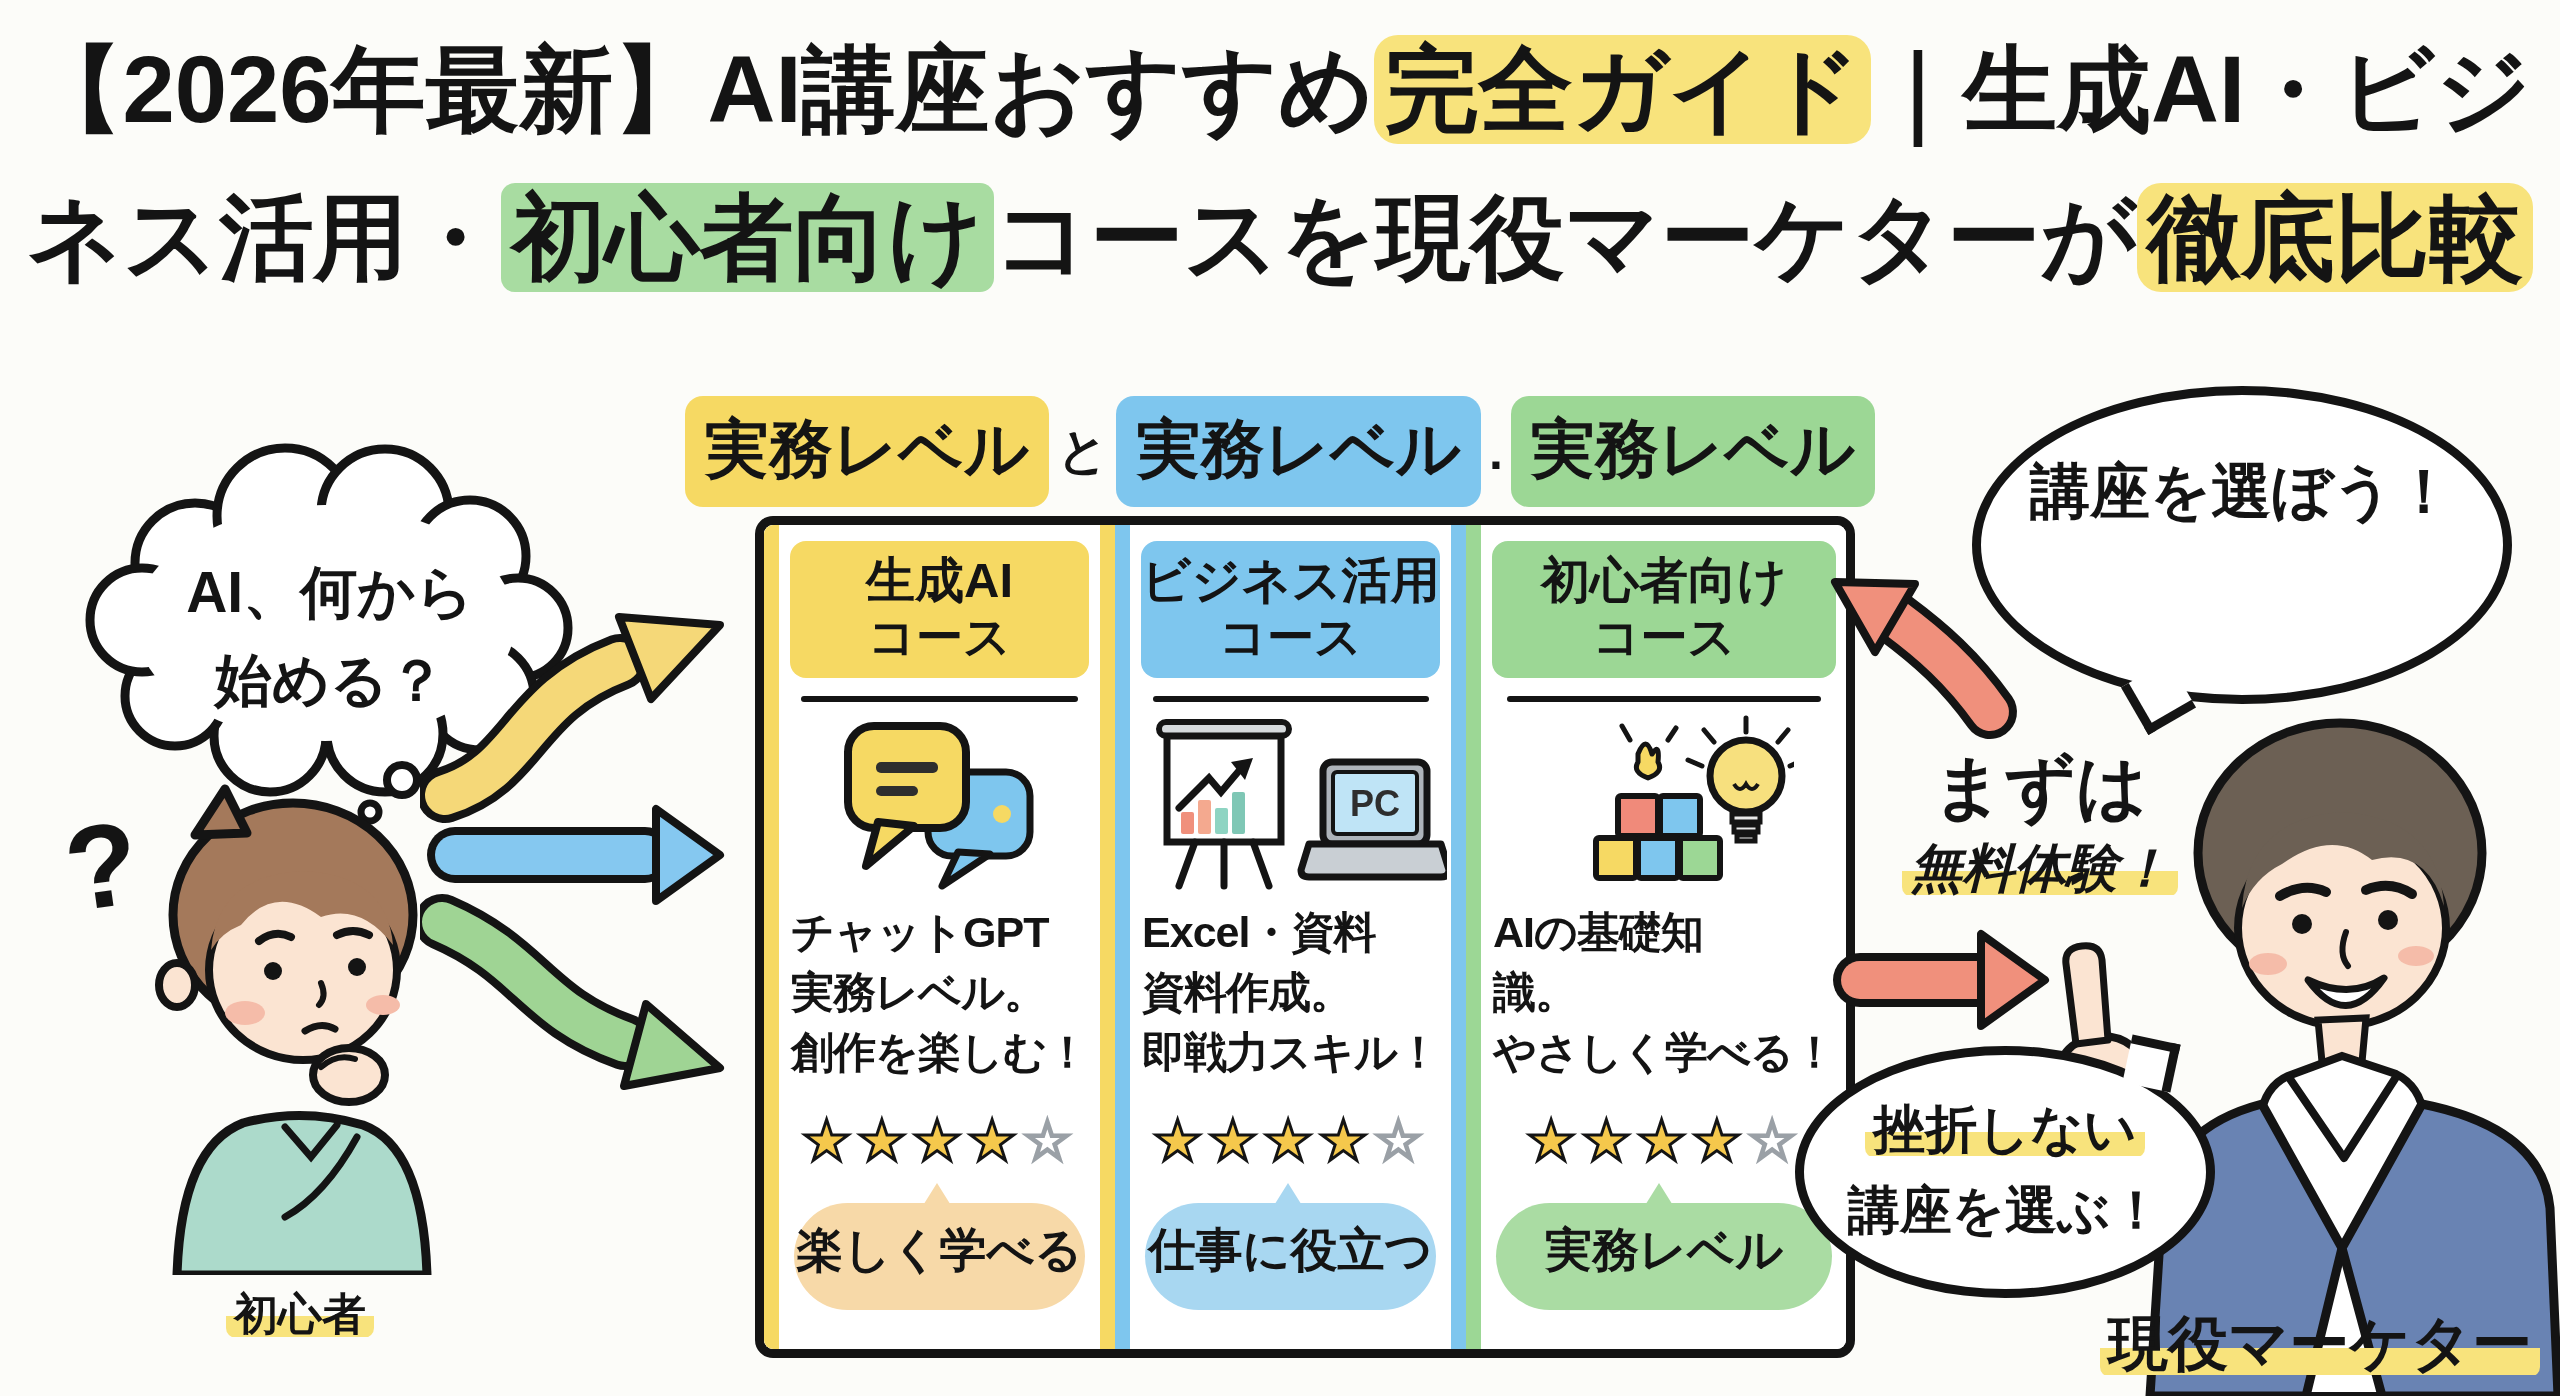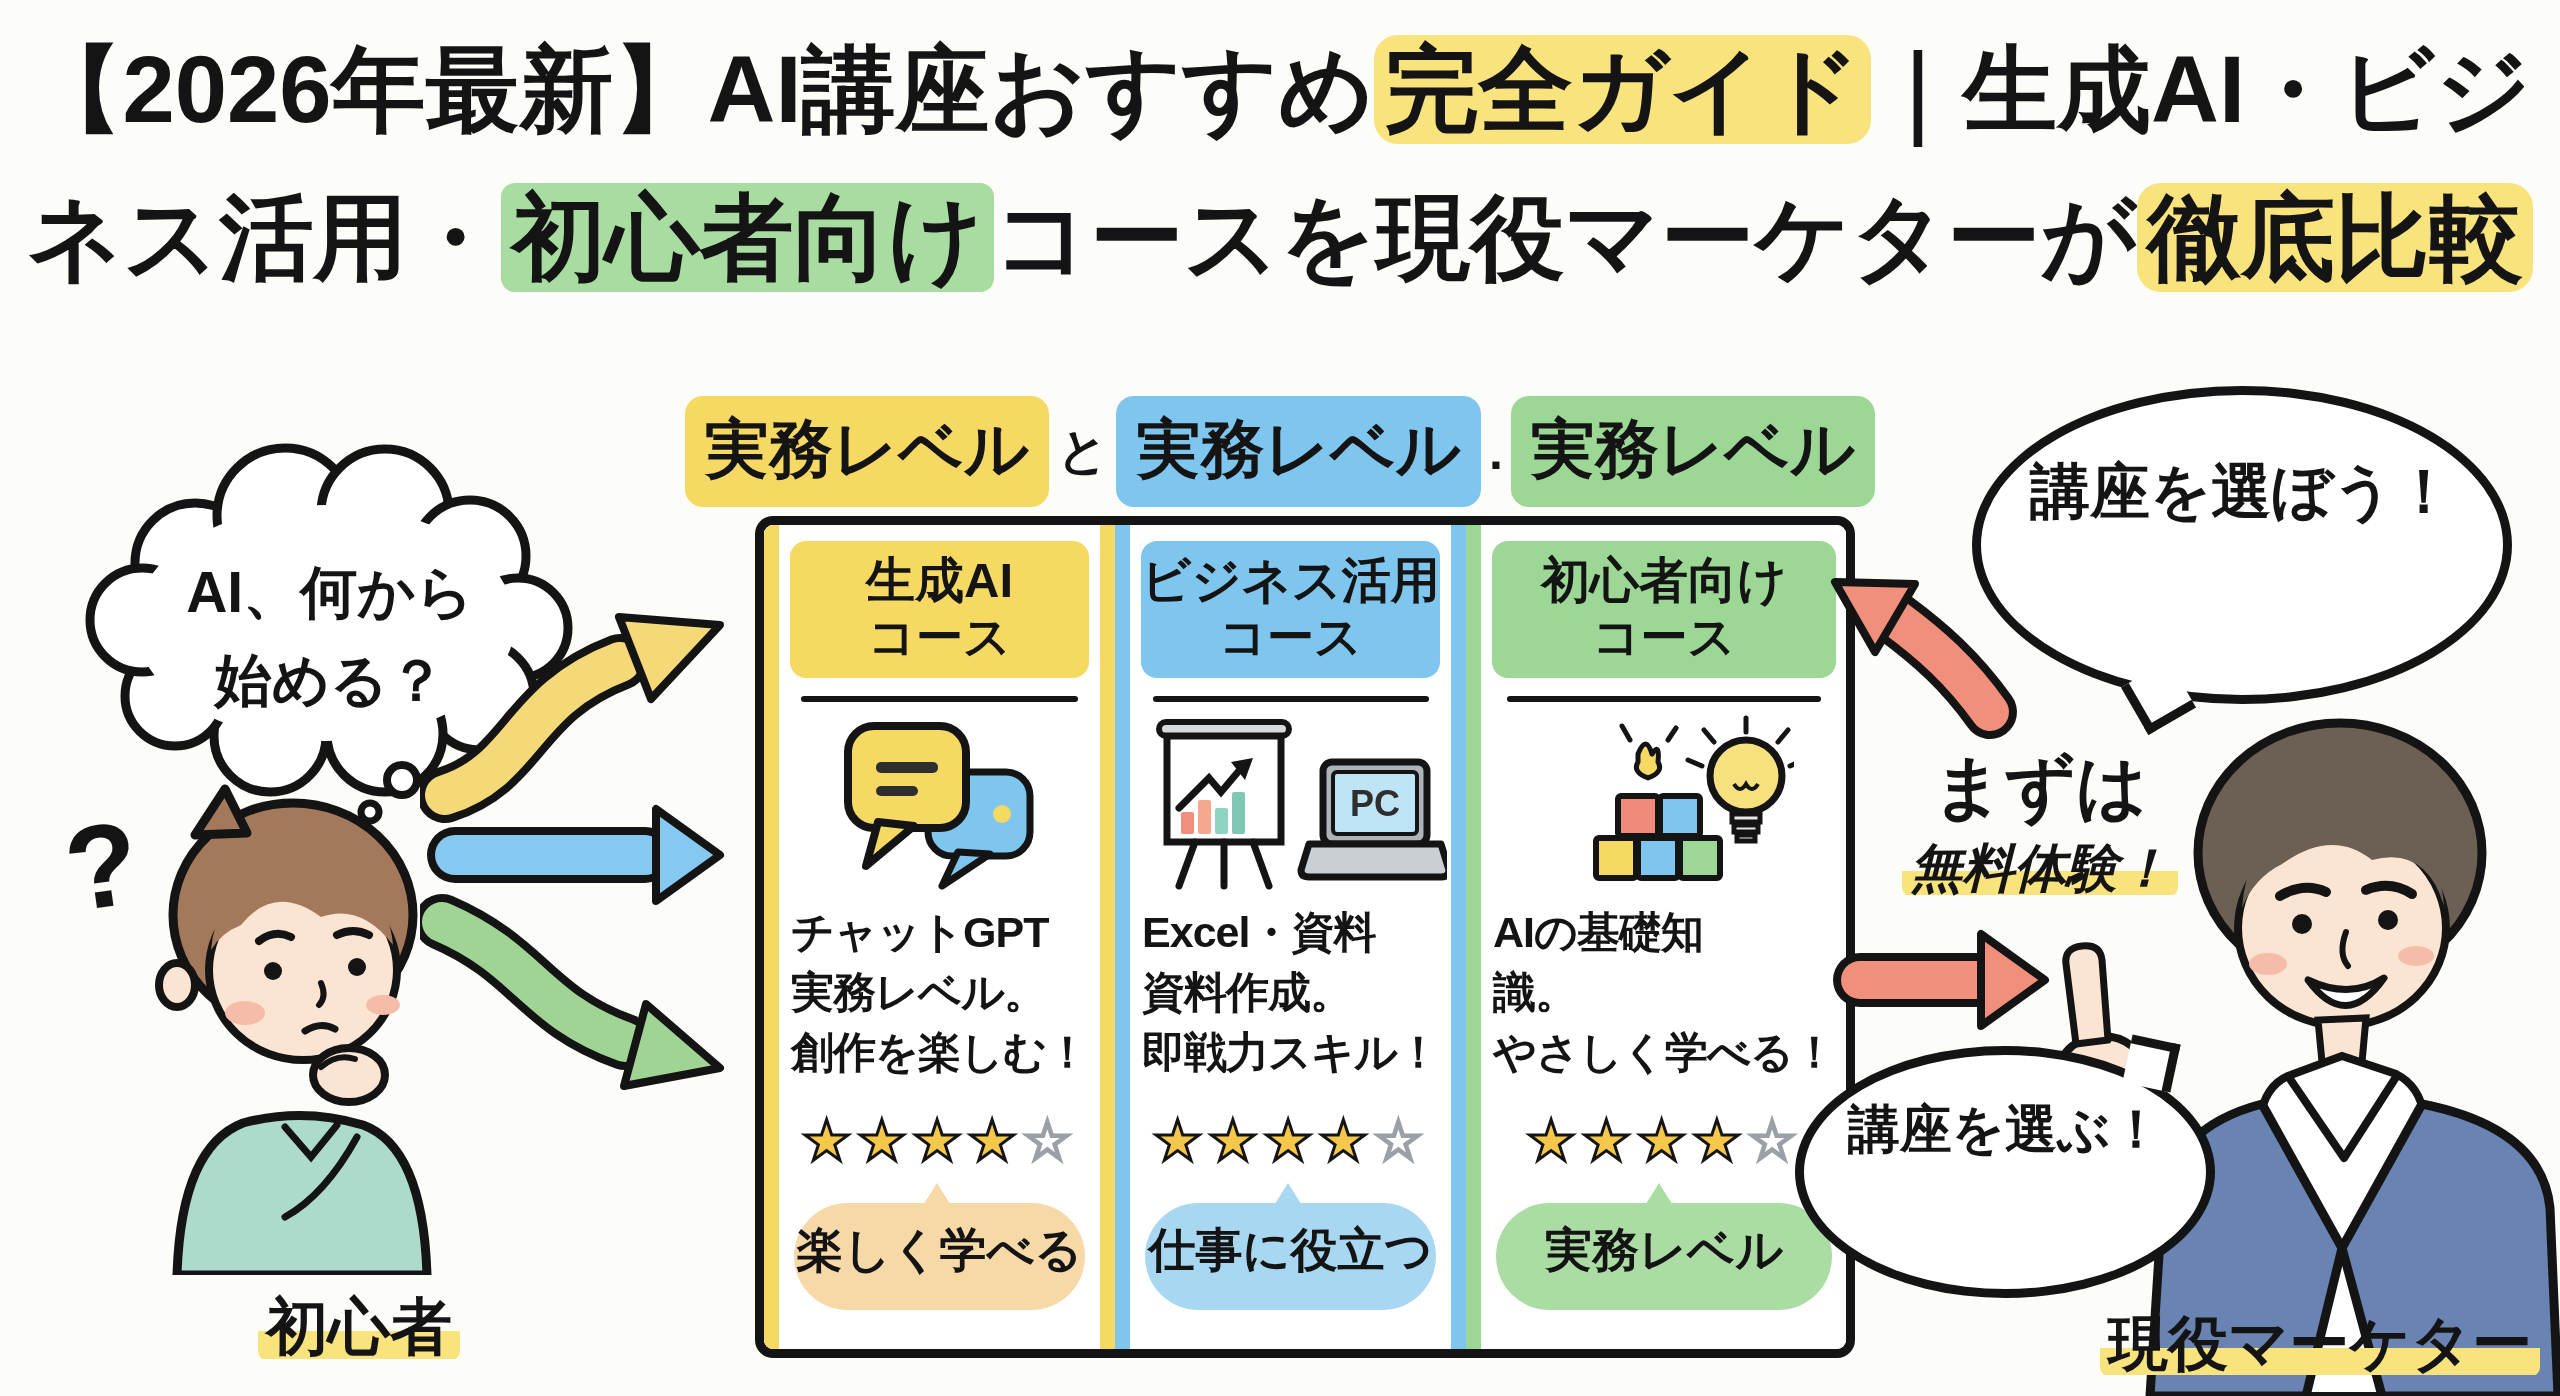--- a/index.html
+++ b/index.html
@@ -22,22 +22,22 @@
   .sub-sep{font-size:50px;font-weight:900;}
   
   .ul-y{background:linear-gradient(transparent 56%,var(--hl-y) 56%,var(--hl-y) 97%,transparent 97%);
         padding:0 8px;border-radius:10px;}
   
   .cloud-svg{position:absolute;left:80px;top:438px;}
   .cloud-text{position:absolute;left:120px;top:548px;width:420px;text-align:center;
               font-size:57px;font-weight:900;line-height:1.55;}
   .qmark{position:absolute;left:66px;top:798px;font-size:118px;font-weight:900;transform:rotate(-8deg);}
   .beginner-svg{position:absolute;left:125px;top:775px;}
-  .beginner-label{position:absolute;left:140px;top:1285px;width:320px;text-align:right;
-                  font-size:62px;font-weight:900;}
+  .beginner-label{position:absolute;left:140px;top:1285px;width:320px;text-align:center;
+                  font-size:44px;font-weight:900;}
   .arrows-left{position:absolute;left:420px;top:570px;}
   
   .panel{position:absolute;left:755px;top:516px;width:1100px;height:842px;box-sizing:border-box;
          border:9px solid var(--ink);border-radius:18px;background:#fff;display:flex;overflow:hidden;}
   .v-divider{width:9px;background:var(--ink);}
   .column{flex:1;position:relative;display:flex;flex-direction:column;align-items:center;
           background:#fff;border-left:15px solid var(--accent);border-right:15px solid var(--accent);}
   .col-header{margin-top:16px;width:calc(100% - 22px);background:var(--accent);border-radius:16px;
               text-align:center;padding:10px 0 14px;}
   .col-title1{font-size:49px;font-weight:700;line-height:1.2;}
@@ -306,19 +306,20 @@
     <div>講座を選ぼう！</div>
     <div class="tail"></div>
   </div>
 
   <div class="note">
     <div class="note-1">まずは</div>
     <div class="note-2"><span class="ul-y">無料体験！</span></div>
   </div>
 
   <div class="bubble bubble-bottom">
+    <div><span class="ul-y">挫折しない</span></div>
     <div>講座を選ぶ！</div>
     <div class="tail"></div>
   </div>
 
   <div class="marketer-label"><span class="ul-y">現役マーケター</span></div>
 
 </div>
 
 </body></html>

